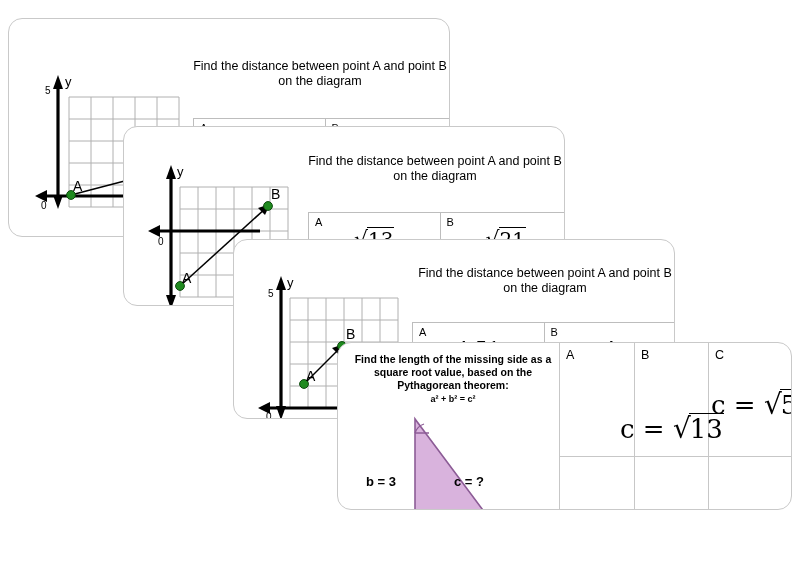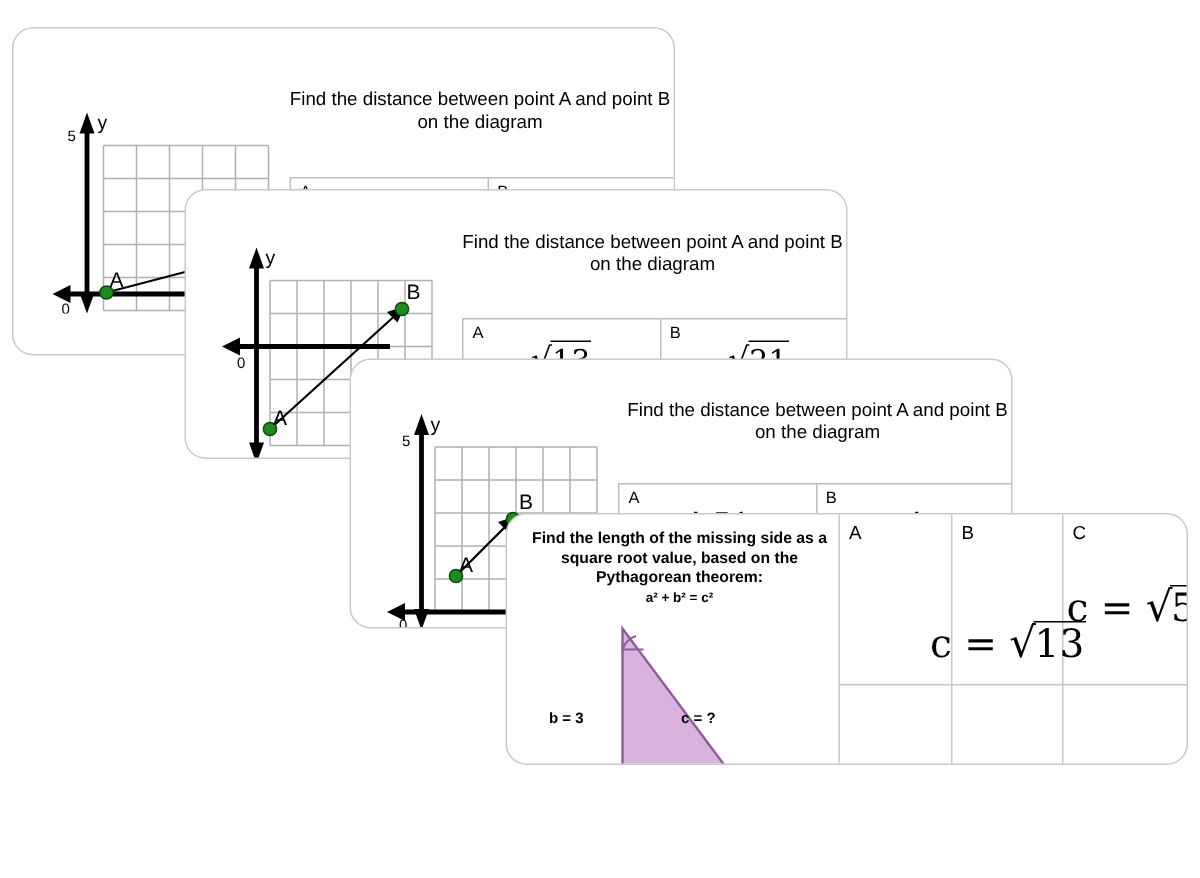--- a/index.html
+++ b/index.html
@@ -124,21 +124,21 @@
 
   
   .graph { position: absolute; }
   .graph svg { display: block; }
 
   
   .tri-fig { position: absolute; }
   .tri-fig svg { display: block; }
   .tri-label {
     position: absolute;
-    font-size: 10px;
+    font-size: 13px;
     font-weight: bold;
     color: #000;
     white-space: nowrap;
   }
 </style>
 </head>
 <body>
 
 <div id="stage">
 

